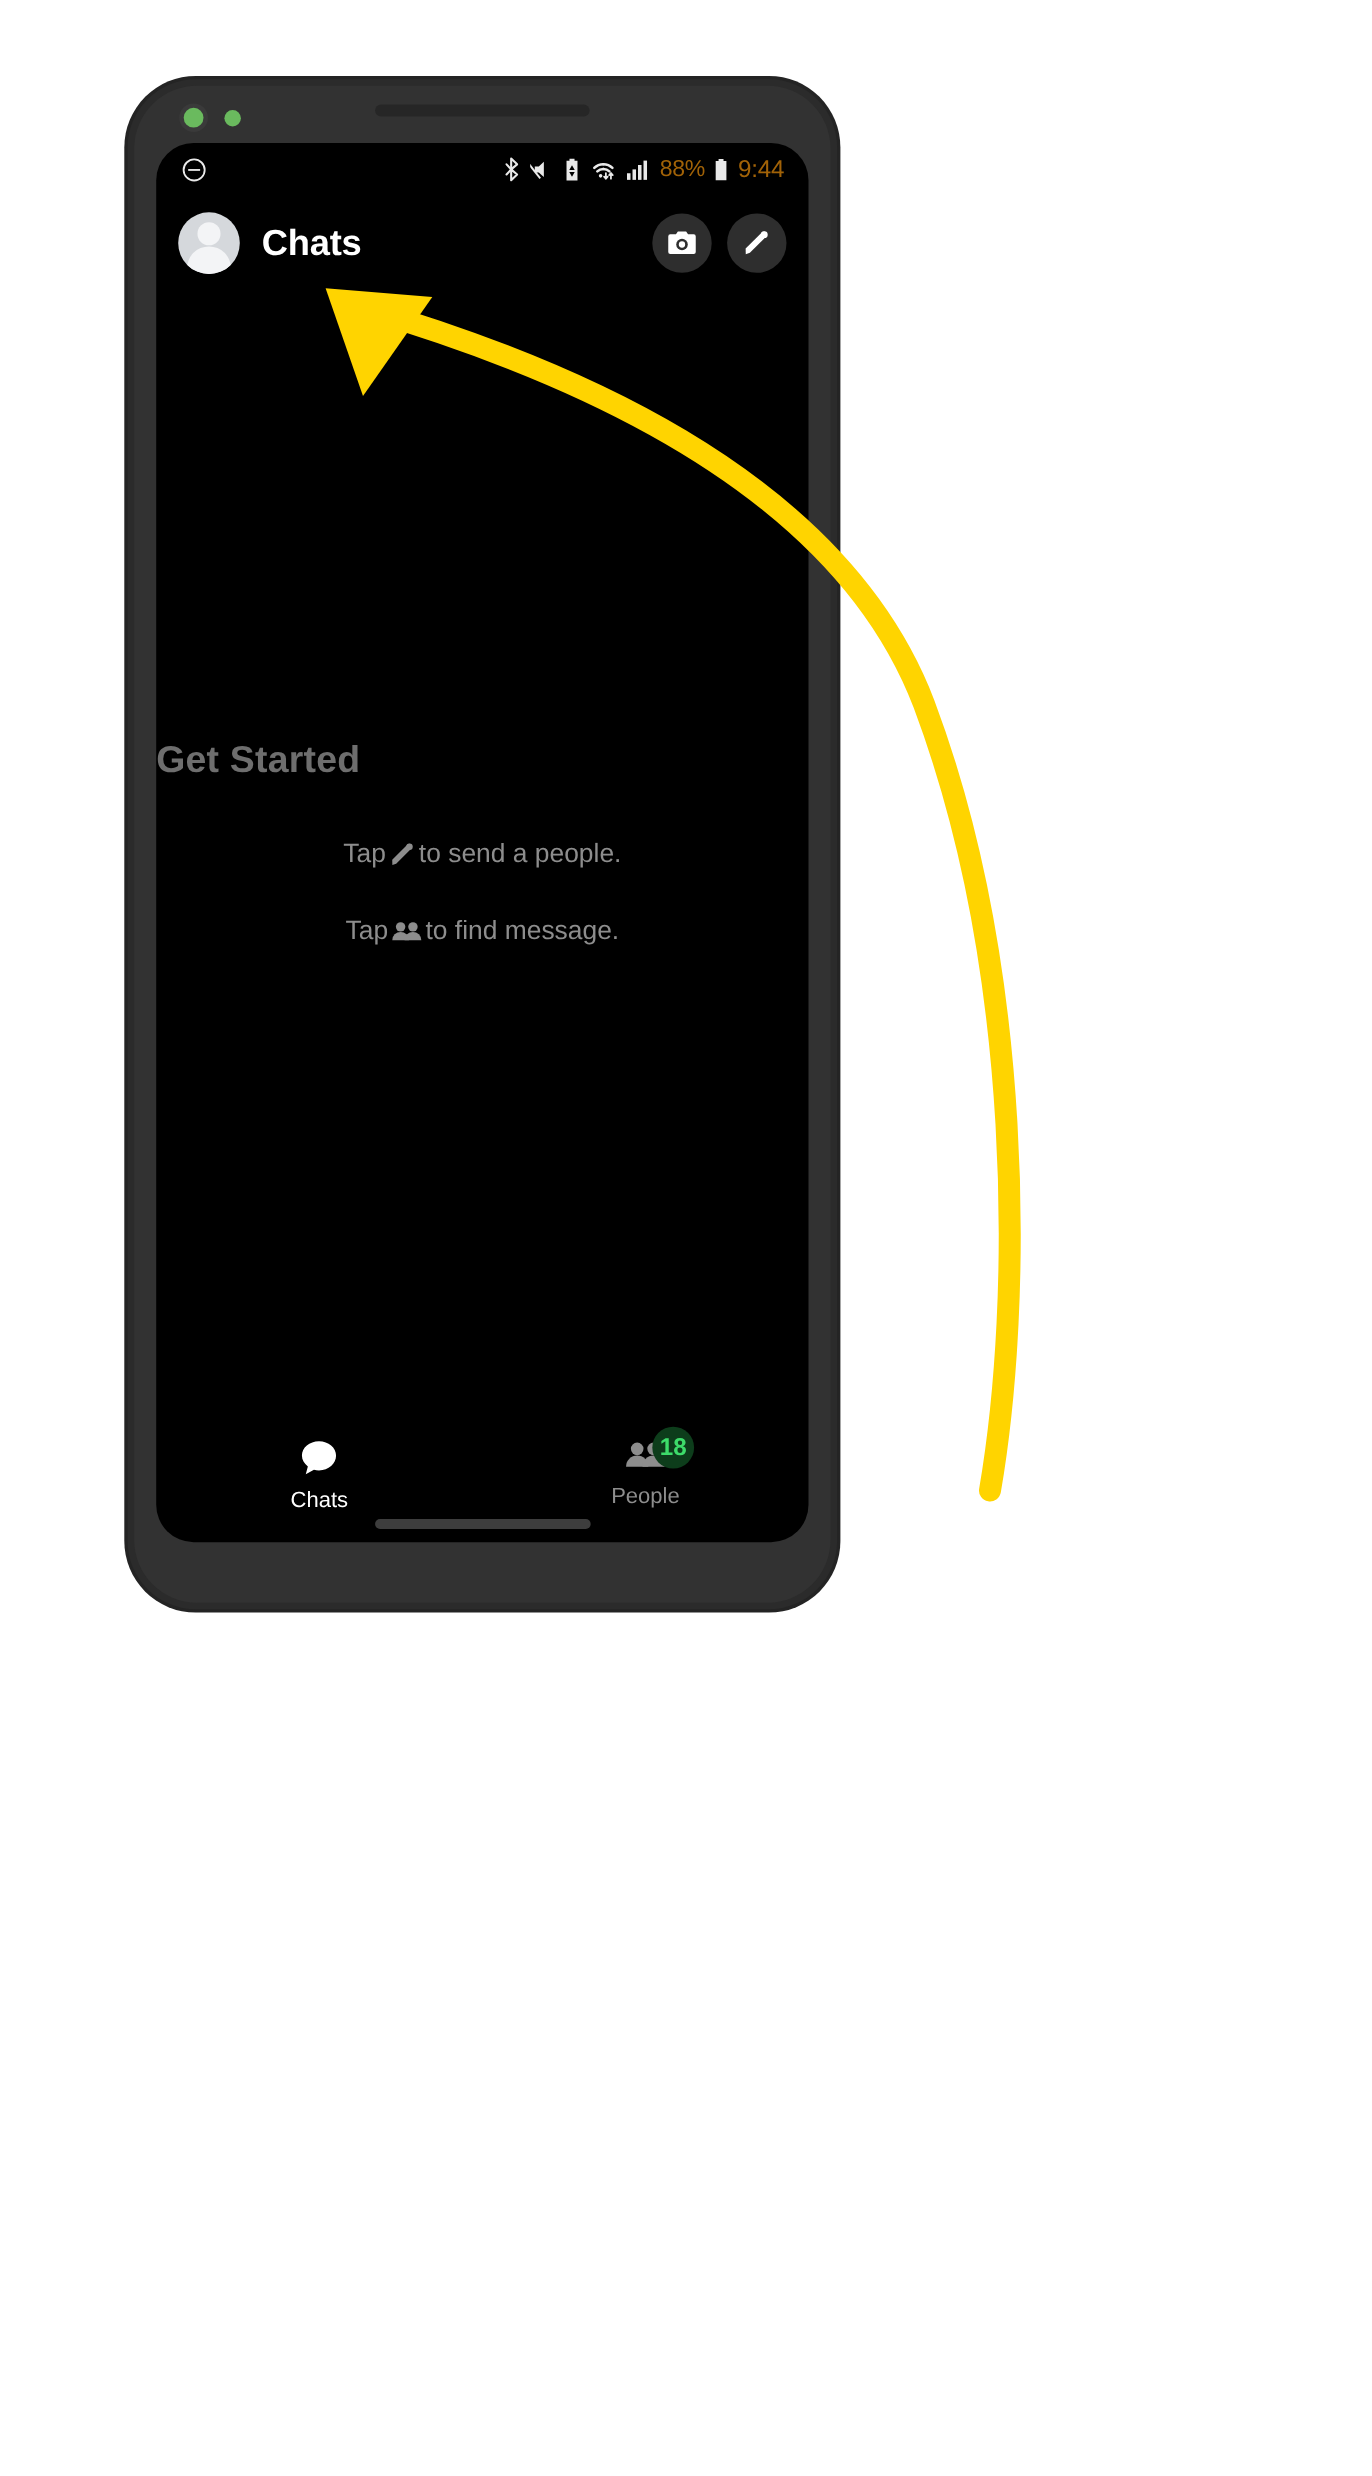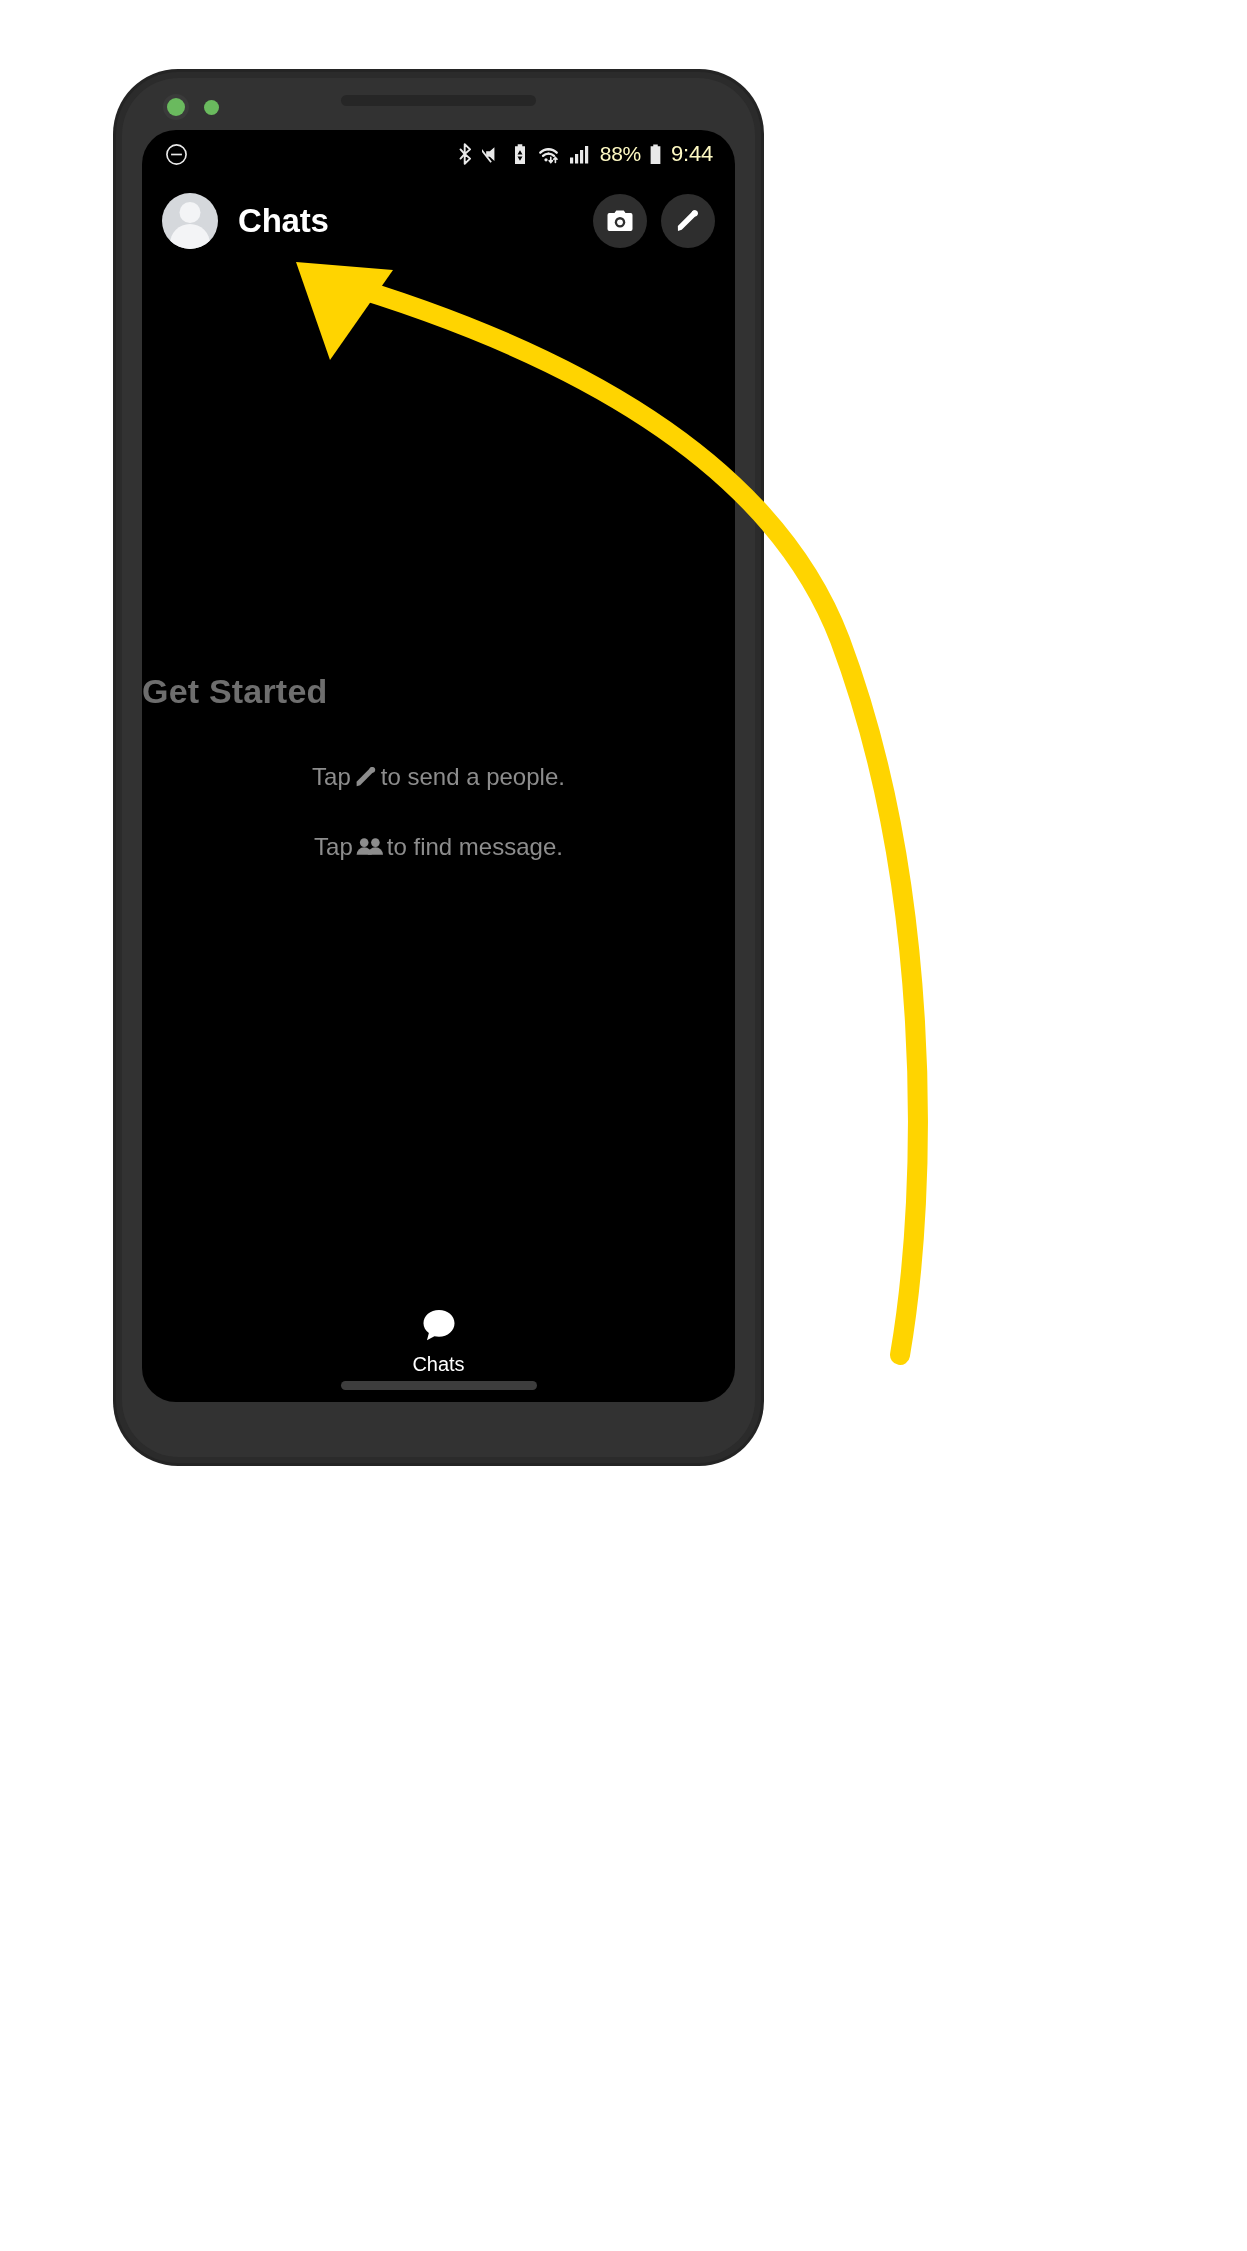--- a/index.html
+++ b/index.html
@@ -38,21 +38,21 @@
   
   .screen {
     position:absolute; left:26px; top:58px; width:593px; height:1272px;
     background:#000; border-radius:34px; overflow:hidden;
   }
 
   
   .statusbar {
     position:absolute; left:0; top:0; width:100%; height:48px;
     display:flex; align-items:center; padding:0 22px;
-    color:#fef9c3;
+    color:#a16207;
   }
   .sb-left { display:flex; align-items:center; }
   .sb-right { margin-left:auto; display:flex; align-items:center; gap:7px; }
   .sb-icon { display:block; }
   .sb-battpct { font-size:21px; font-weight:500; letter-spacing:-0.3px; margin-left:2px; }
   .sb-time { font-size:22px; font-weight:500; letter-spacing:-0.2px; margin-left:1px; }
 
   
   .appbar {
     position:absolute; left:0; top:48px; width:100%; height:86px;
@@ -242,20 +242,30 @@
 
       <div class="bottomnav">
         <div class="navitem">
           <svg width="38" height="38" viewBox="0 0 24 24">
             <path d="M12 2.6 C6.5 2.6 2.2 6.3 2.2 10.9 C2.2 13.4 3.5 15.6 5.6 17.1
                      L4.4 21.6 L9.1 19.1 C10 19.3 11 19.4 12 19.4
                      C17.5 19.4 21.8 15.6 21.8 10.9 C21.8 6.3 17.5 2.6 12 2.6 Z" fill="#ffffff"></path>
           </svg>
           <span class="navlabel active">Chats</span>
         </div>
+        <div class="navitem">
+          <svg width="40" height="34" viewBox="0 0 30 24">
+            <circle cx="9.2" cy="7.6" r="4.3" fill="#8d8d8d"></circle>
+            <circle cx="20.4" cy="7.6" r="4.3" fill="#8d8d8d"></circle>
+            <path d="M1.6 19.8 a7.6 7.6 0 0 1 15.2 0 Z" fill="#8d8d8d"></path>
+            <path d="M12.8 19.8 a7.6 7.6 0 0 1 15.2 0 Z" fill="#8d8d8d"></path>
+          </svg>
+          <span class="badge">18</span>
+          <span class="navlabel inactive">People</span>
+        </div>
         <div class="homebar"></div>
       </div>
 
     </div>
   </div>
 
   <svg class="arrow" viewBox="0 0 1247 2251">
     <path d="M900 1355 C 930 1180, 930 880, 840 640 C 760 430, 500 330, 330 280" fill="none" stroke="#FFD400" stroke-width="20" stroke-linecap="round"></path>
     <polygon points="296,262 393,270 330,360" fill="#FFD400"></polygon>
   </svg>

